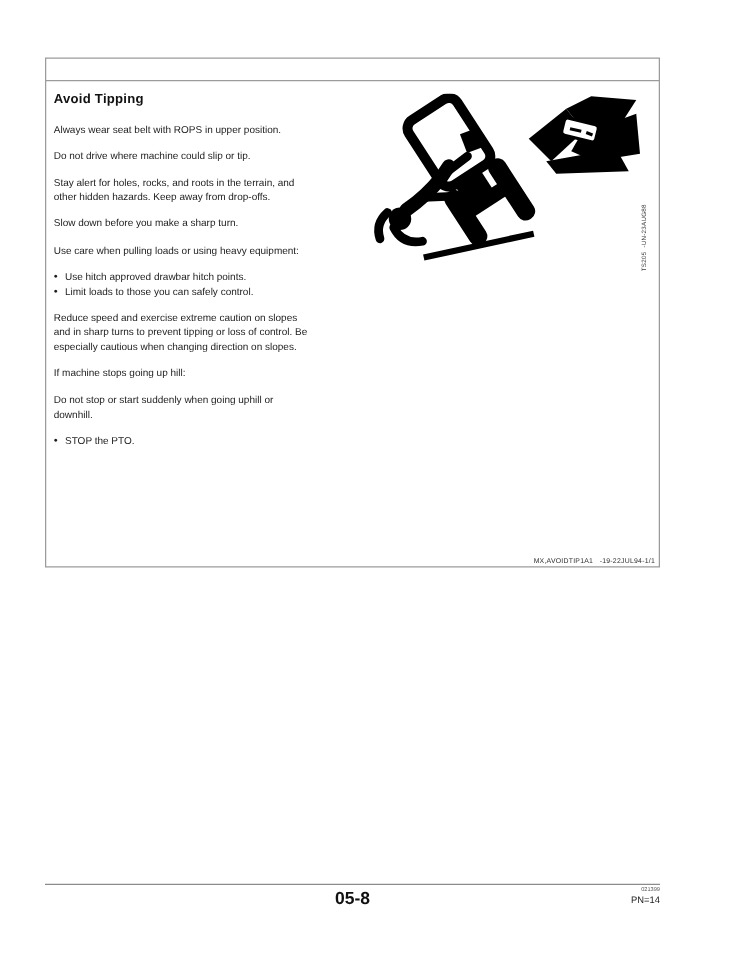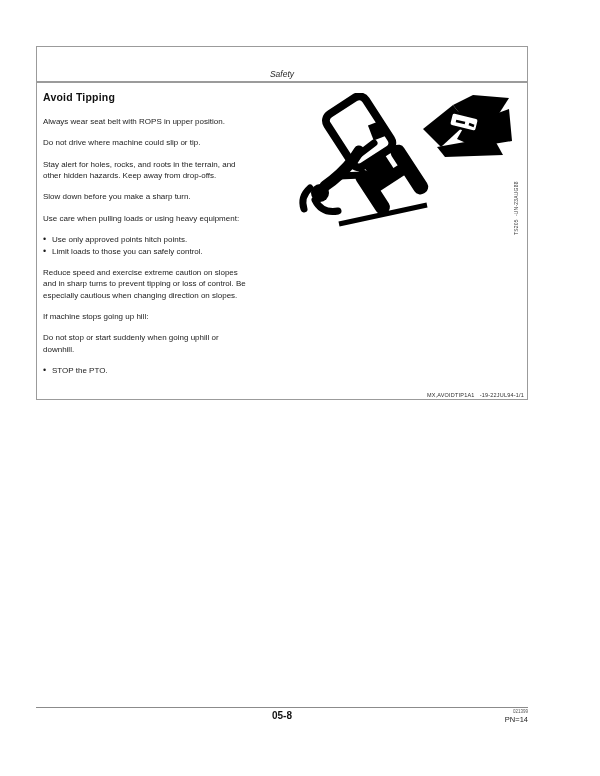--- a/index.html
+++ b/index.html
@@ -7,21 +7,21 @@
   body { width:600px; height:776px; position:relative; font-family:"Liberation Sans", sans-serif; color:#1c1c1c; }
   .page { position:absolute; inset:0; background:#fff; }
 
   
   .header-box { position:absolute; left:36px; top:46px; width:492px; height:36px;
     border:1px solid #9b9b9b; background:#fff; }
   .header-title { position:absolute; left:0; right:0; bottom:2px; text-align:center;
     font-style:italic; font-size:8.5px; color:#2a2a2a; }
 
   
-  .section-box { position:absolute; left:36px; top:82px; width:492px; height:318px;
+  .section-box { position:absolute; left:36px; top:64px; width:492px; height:390px;
     border:1px solid #9b9b9b; background:#fff; }
   .section-inner { position:absolute; inset:0; padding:8px 6px 6px 6px; }
   .section-title { font-size:10.5px; font-weight:bold; letter-spacing:0.2px; color:#111; margin-bottom:13px; }
 
   .text-col { width:256px; font-size:8px; line-height:1.42; }
   .text-col p { margin:0 0 10px 0; white-space:pre-line; }
   ul.safety-list { list-style:none; margin:0 0 10px 0; }
   ul.safety-list li { position:relative; padding-left:9px; white-space:pre-line; }
   ul.safety-list li::before { content:"\2022"; position:absolute; left:0; top:-1px; font-size:9px; }
 
@@ -32,21 +32,21 @@
     transform:rotate(-90deg); transform-origin:left top;
     font-size:5px; color:#3a3a3a; letter-spacing:0.2px; text-align:left; white-space:pre; }
 
   .revision-code { position:absolute; right:3px; bottom:1px; font-size:5.5px;
     color:#2f2f2f; letter-spacing:0.2px; white-space:pre; }
 
   
   .footer-rule { position:absolute; left:36px; top:707px; width:492px; height:0;
     border-top:1.5px solid #8b8b8b; }
   .page-number { position:absolute; left:36px; top:710px; width:492px; text-align:center;
-    font-size:10px; font-weight:bold; color:#111; }
+    font-size:14px; font-weight:bold; color:#111; }
   .print-code { position:absolute; left:36px; top:709px; width:492px; text-align:right;
     font-size:4.5px; color:#555; }
   .pn-code { position:absolute; left:36px; top:715px; width:492px; text-align:right;
     font-size:7.5px; color:#222; }
 </style>
 </head>
 <body>
 
 <div class="page">
 
@@ -61,21 +61,21 @@
 
       <div class="text-col">
         <p>Always wear seat belt with ROPS in upper position.</p>
         <p>Do not drive where machine could slip or tip.</p>
         <p>Stay alert for holes, rocks, and roots in the terrain, and
 other hidden hazards. Keep away from drop-offs.</p>
         <p>Slow down before you make a sharp turn.</p>
         <p>Use care when pulling loads or using heavy equipment:</p>
 
         <ul class="safety-list">
-          <li>Use only approved points hitch points.</li>
+          <li>Use hitch approved drawbar hitch points.</li>
           <li>Limit loads to those you can safely control.</li>
         </ul>
 
         <p>Reduce speed and exercise extreme caution on slopes
 and in sharp turns to prevent tipping or loss of control. Be
 especially cautious when changing direction on slopes.</p>
         <p>If machine stops going up hill:</p>
         <p>Do not stop or start suddenly when going uphill or
 downhill.</p>
 

